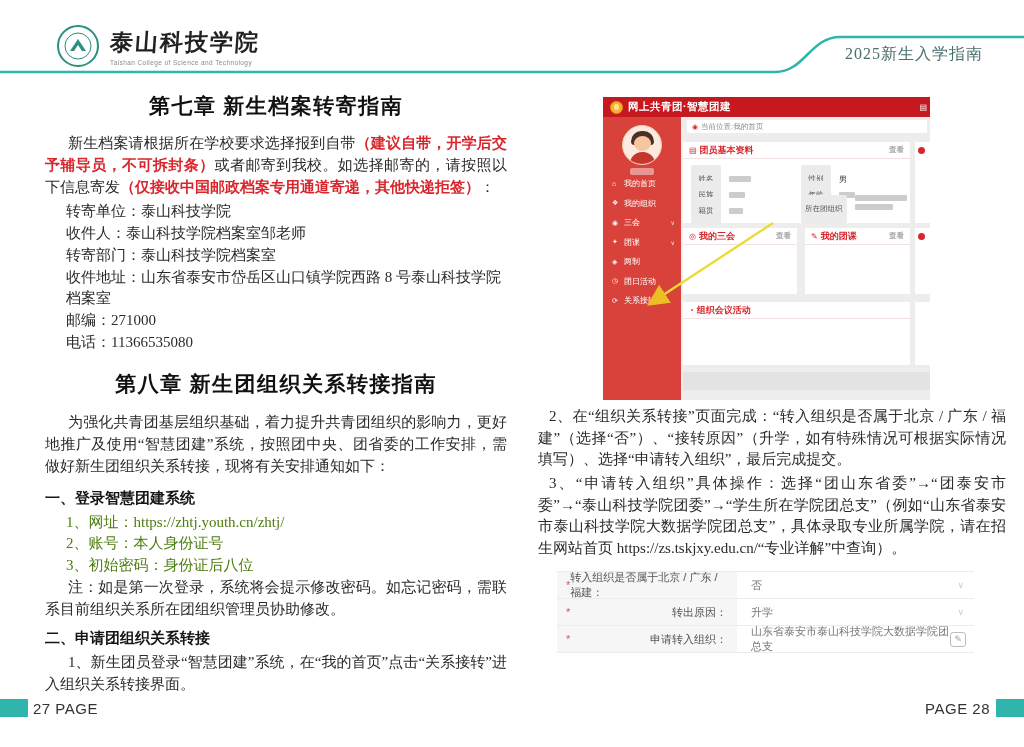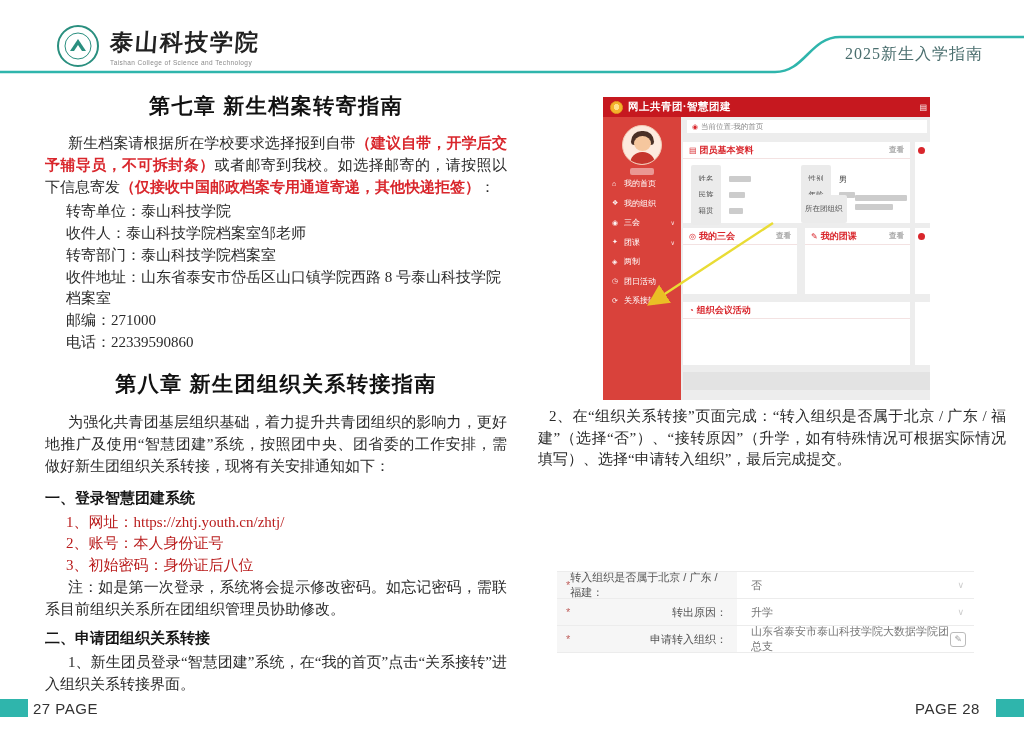--- a/index.html
+++ b/index.html
@@ -19,21 +19,21 @@
   .head-curve{position:absolute;left:0;top:0;width:1024px;height:90px;pointer-events:none;}
   .guide-title{position:absolute;left:845px;top:44px;font-size:16px;color:var(--title-teal);letter-spacing:1px;}
 
   
   .col-left{position:absolute;left:45px;top:92px;width:462px;}
   .chap-title{font-size:21px;font-weight:bold;text-align:center;letter-spacing:1.5px;color:#111;}
   .para{font-size:15px;line-height:21.8px;text-align:justify;text-indent:23px;color:#2a2a2a;}
   .red{color:var(--accent-red);font-weight:bold;}
   .info-list{list-style:none;padding-left:21px;font-size:15px;line-height:21.7px;color:#2a2a2a;}
   .sec-head{font-family:"Liberation Sans",sans-serif;font-weight:bold;font-size:15px;color:#151515;}
-  .sub-list{list-style:none;padding-left:21px;font-size:15px;line-height:21.7px;color:#b91c1c;}
+  .sub-list{list-style:none;padding-left:21px;font-size:15px;line-height:21.7px;color:#4d7c0f;}
 
   
   .p-step{position:absolute;left:538px;width:468px;font-size:15px;line-height:21.7px;
           text-align:justify;text-indent:11px;color:#2a2a2a;}
   #p-step2{top:406px;}
   #p-step3{top:473px;}
 
   
   .form{position:absolute;left:557px;top:571px;width:417px;border-top:1px solid #ececec;
         font-family:"Liberation Sans",sans-serif;}
@@ -89,21 +89,21 @@
   .band{position:absolute;left:80px;top:275px;width:247px;height:18px;background:#e3e3e3;}
   .shot-arrow{position:absolute;left:0;top:0;pointer-events:none;}
 
   
   .foot-block{position:absolute;width:28px;height:18px;background:var(--teal);top:699px;}
   #fb-left{left:0;}
   #fb-right{left:996px;}
   .foot-text{position:absolute;top:700px;font-family:"Liberation Sans",sans-serif;font-size:15px;
              color:#333;letter-spacing:.5px;}
   #ft-left{left:33px;}
-  #ft-right{left:905px;width:85px;text-align:center;}
+  #ft-right{left:905px;width:85px;text-align:right;}
 </style>
 </head>
 <body>
 
 <div class="page">
 
   <svg class="head-curve" viewBox="0 0 1024 90">
     <path d="M0,72 L775,72 C805,72 810,37 840,37 L1024,37" fill="none" stroke="#2fb5ac" stroke-width="2.5"></path>
   </svg>
   <div class="logo">
@@ -122,21 +122,21 @@
 
   <div class="col-left">
     <h2 class="chap-title" style="margin-bottom:13px;">第七章 新生档案转寄指南</h2>
     <p class="para"><span>新生档案请根据所在学校要求选择报到自带</span><span class="red">（建议自带，开学后交予辅导员，不可拆封条）</span><span>或者邮寄到我校。如选择邮寄的，请按照以下信息寄发</span><span class="red">（仅接收中国邮政档案专用通道寄递，其他快递拒签）</span><span>：</span></p>
     <ul class="info-list" style="margin-top:3px;">
       <li>转寄单位：泰山科技学院</li>
       <li>收件人：泰山科技学院档案室邹老师</li>
       <li>转寄部门：泰山科技学院档案室</li>
       <li>收件地址：山东省泰安市岱岳区山口镇学院西路 8 号泰山科技学院档案室</li>
       <li>邮编：271000</li>
-      <li>电话：22339590860</li>
+      <li>电话：11366535080</li>
     </ul>
 
     <h2 class="chap-title" style="margin-top:17px;margin-bottom:14px;">第八章 新生团组织关系转接指南</h2>
     <p class="para">为强化共青团基层组织基础，着力提升共青团组织的影响力，更好地推广及使用“智慧团建”系统，按照团中央、团省委的工作安排，需做好新生团组织关系转接，现将有关安排通知如下：</p>
     <h3 class="sec-head" style="margin-top:11px;margin-bottom:4px;">一、登录智慧团建系统</h3>
     <ul class="sub-list">
       <li>1、网址：https://zhtj.youth.cn/zhtj/</li>
       <li>2、账号：本人身份证号</li>
       <li>3、初始密码：身份证后八位</li>
     </ul>
@@ -268,20 +268,21 @@
       <defs>
         <marker id="ah" markerWidth="9" markerHeight="9" refX="7" refY="4.5" orient="auto">
           <path d="M0,0 L9,4.5 L0,9 z" fill="#eabf25"></path>
         </marker>
       </defs>
       <line x1="170" y1="126" x2="48" y2="206" stroke="#e9dc35" stroke-width="2.4" marker-end="url(#ah)"></line>
     </svg>
   </div>
 
   <p class="p-step" id="p-step2">2、在“组织关系转接”页面完成：“转入组织是否属于北京 / 广东 / 福建”（选择“否”）、“接转原因”（升学，如有特殊情况可根据实际情况填写）、选择“申请转入组织”，最后完成提交。</p>
+  <p class="p-step" id="p-step3">3、“申请转入组织”具体操作：选择“团山东省委”→“团泰安市委”→“泰山科技学院团委”→“学生所在学院团总支”（例如“山东省泰安市泰山科技学院大数据学院团总支”，具体录取专业所属学院，请在招生网站首页 https://zs.tskjxy.edu.cn/“专业详解”中查询）。</p>
 
   <div class="form">
     <div class="form-row">
       <div class="form-label">
           <span class="req">*</span>
           <span>转入组织是否属于北京 / 广东 / 福建：</span>
         </div>
       <div class="form-value">
           <span>否</span>
           <span class="chev">∨</span>

